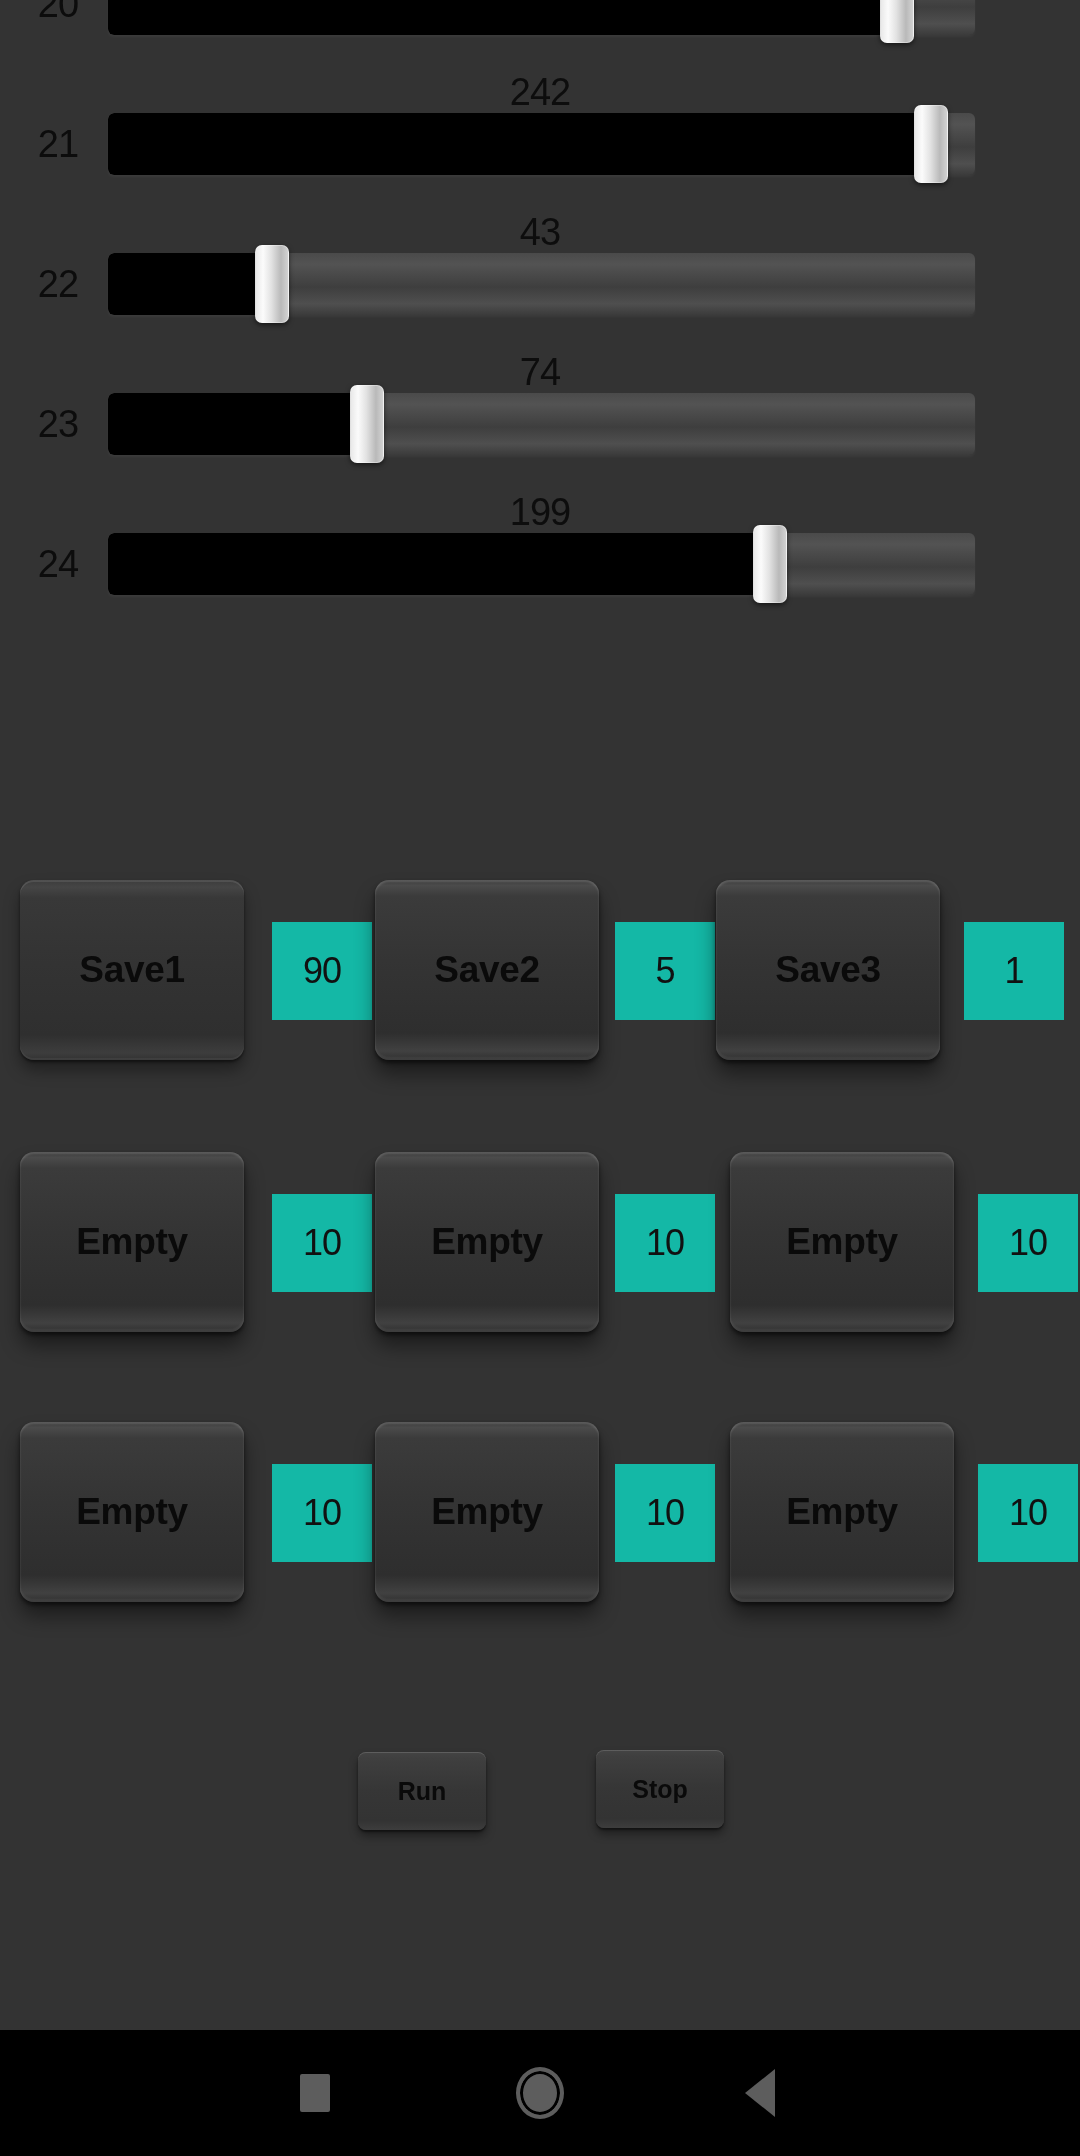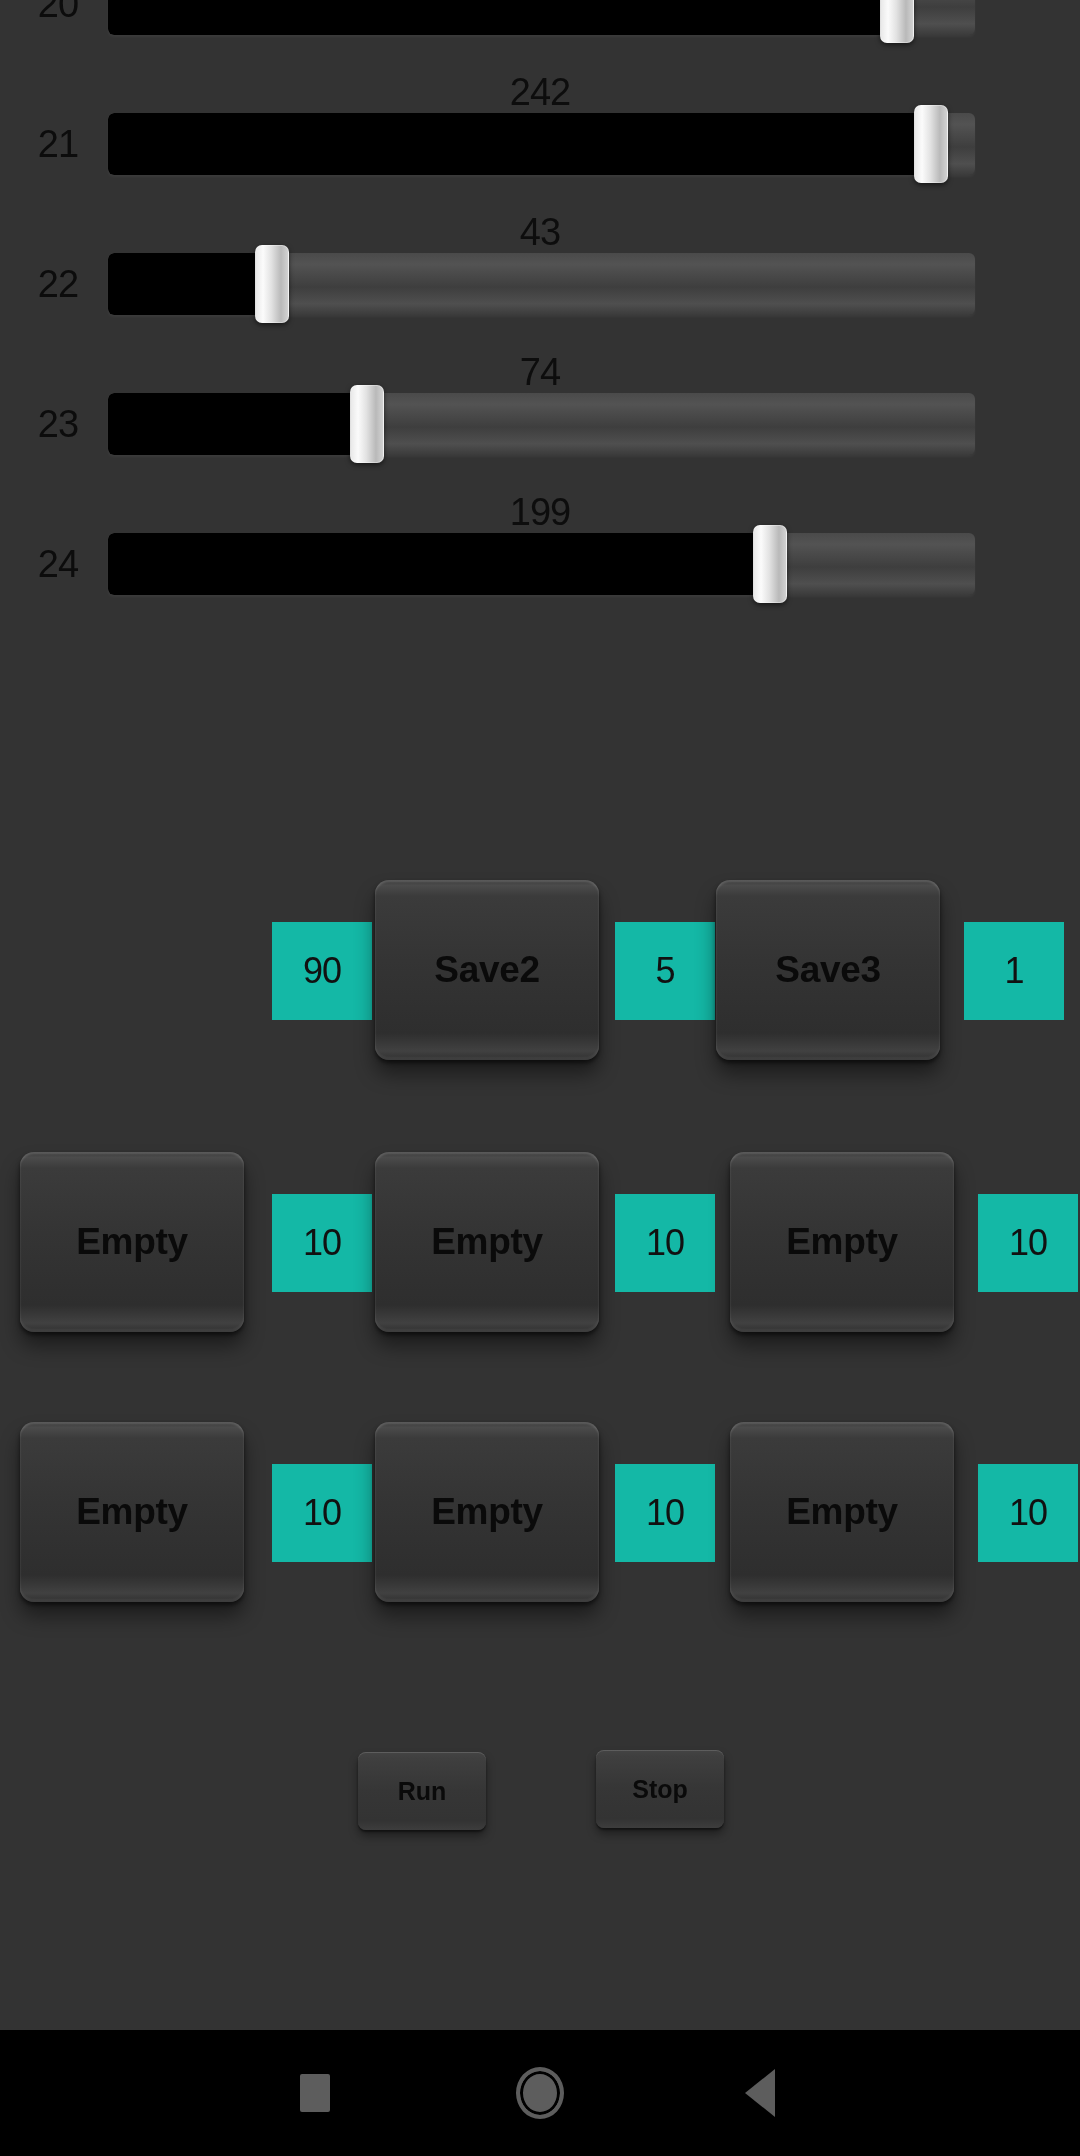--- a/index.html
+++ b/index.html
@@ -329,20 +329,21 @@
         </div>
         <div class="slider-thumb" style="left:662px;"></div>
       </div>
     </div>
 
   </div>
 
 
   <div class="preset-row" style="top:880px;">
     <div class="preset-cell" style="left:20px;width:324px;">
+      <div class="preset-btn">Save1</div>
       <div class="preset-num" style="left:252px;">90</div>
     </div>
     <div class="preset-cell" style="left:375px;width:324px;">
       <div class="preset-btn raised">Save2</div>
       <div class="preset-num" style="left:240px;">5</div>
     </div>
     <div class="preset-cell" style="left:716px;width:324px;">
       <div class="preset-btn raised">Save3</div>
       <div class="preset-num" style="left:248px;">1</div>
     </div>

